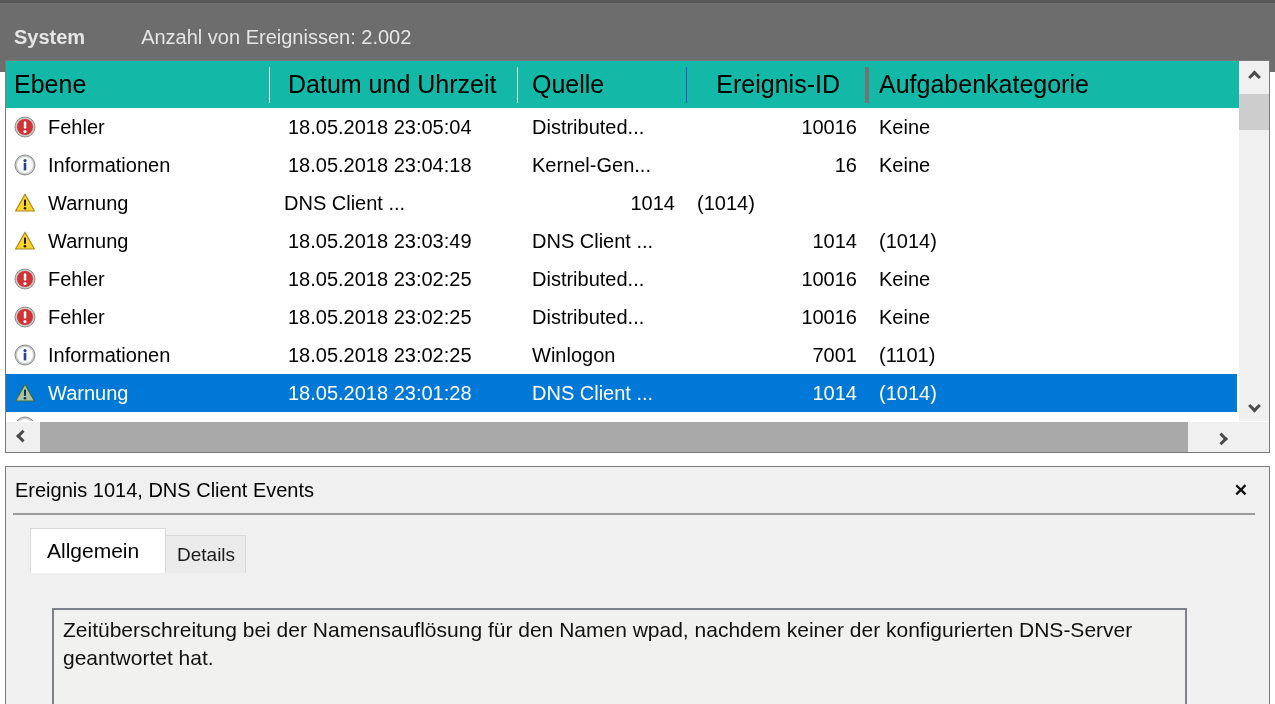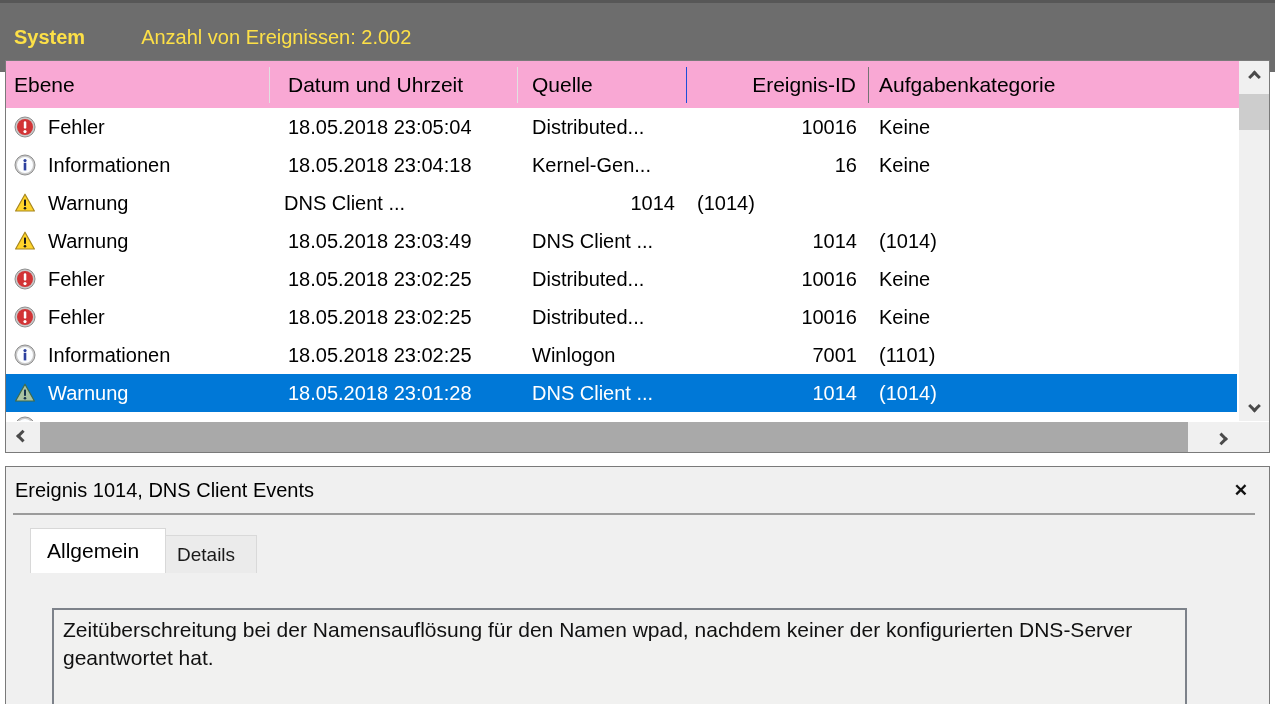--- a/index.html
+++ b/index.html
@@ -2,35 +2,35 @@
 <html><head>
 <meta charset="utf-8">
 <style>
   * { margin:0; padding:0; box-sizing:border-box; }
   html,body { width:1275px; height:704px; overflow:hidden; background:#fff;
     font-family:"Liberation Sans", sans-serif; color:#000; }
 
   
   .titlebar { position:absolute; left:0; top:0; width:1275px; height:72px;
     background:#6d6d6d; border-top:3px solid #575757;
-    display:flex; align-items:center; color:#fde047; }
+    display:flex; align-items:center; color:#e5e5e5; }
   .titlebar .logname { margin-left:14px; font-weight:bold; font-size:20px; }
   .titlebar .count { margin-left:56px; font-size:20px; }
 
   
   .table-panel { position:absolute; left:5px; top:60px; width:1265px; height:393px;
     border:1px solid #7a7a7a; background:#fff; }
   .grid { display:grid; grid-template-columns:264px 248px 169px 182px 1fr; }
   .thead { position:absolute; left:0; top:0; right:30px; height:47px;
-    background:#f9a8d4; font-size:21px; align-items:center;text-align:right; }
+    background:#14b8a6; font-size:25px; align-items:center;text-align:right; }
   .thead > div { height:36px; display:flex; align-items:center; }
   .th-level   { padding-left:8px;  border-right:1px solid #e1e1e1; }
   .th-date    { padding-left:18px; border-right:1px solid #e1e1e1; }
   .th-source  { padding-left:14px; border-right:1px solid #1d4ed8; }
-  .th-id      { justify-content:flex-end; padding-right:12px; border-right:1px solid #737373; }
+  .th-id      { justify-content:flex-end; padding-right:25px; border-right:4px solid #737373; }
   .th-task    { padding-left:10px; }
 
   .rows { position:absolute; left:0; top:47px; right:32px; bottom:31px; overflow:hidden; }
   .trow { height:38px; font-size:20px; align-items:center; }
   .trow.selected { background:#0078d7; color:#fff; }
   .c-level { display:flex; align-items:center; padding-left:8px; gap:12px; overflow:hidden; white-space:nowrap; }
   .c-date { padding-left:18px; white-space:nowrap; }
   .c-source { padding-left:14px; white-space:nowrap; }
   .c-id { text-align:right; padding-right:12px; white-space:nowrap; }
   .c-task { padding-left:10px; white-space:nowrap; }
@@ -61,21 +61,21 @@
   .details-panel { position:absolute; left:5px; top:466px; width:1265px; height:238px;
     border:1px solid #7a7a7a; border-bottom:none; background:#f0f0f0; }
   .d-header { height:46px; display:flex; align-items:center; justify-content:space-between;
     padding:0 21px 0 9px; font-size:20px; }
   .d-close { font-size:17px; font-weight:900; color:#111; }
   .d-sep { height:2px; background:#9b9b9b; margin:0 14px 0 7px; }
   .tabs { display:flex; align-items:flex-end; margin:13px 0 0 24px; height:45px; }
   .tab { display:flex; align-items:center; }
   .tab.active { height:45px; width:136px; background:#fff; border:1px solid #d8d8d8;
     border-bottom:none; padding-left:16px; font-size:21px; position:relative; z-index:2; }
-  .tab.inactive { height:38px; width:91px; background:#ebebeb; border:1px solid #d9d9d9;
+  .tab.inactive { height:38px; width:80px; background:#ebebeb; border:1px solid #d9d9d9;
     border-bottom:none; border-left:none; padding-left:11px; font-size:19px; color:#1a1a1a; }
   .msg-box { margin:35px 0 0 46px; width:1135px; height:180px;
     border:2px solid #7d828a; background:#f1f1f0; padding:6px 9px;
     font-size:21px; line-height:28px; color:#111; }
 </style>
 </head>
 <body>
 
 <div class="titlebar">
   <span class="logname">System</span>

